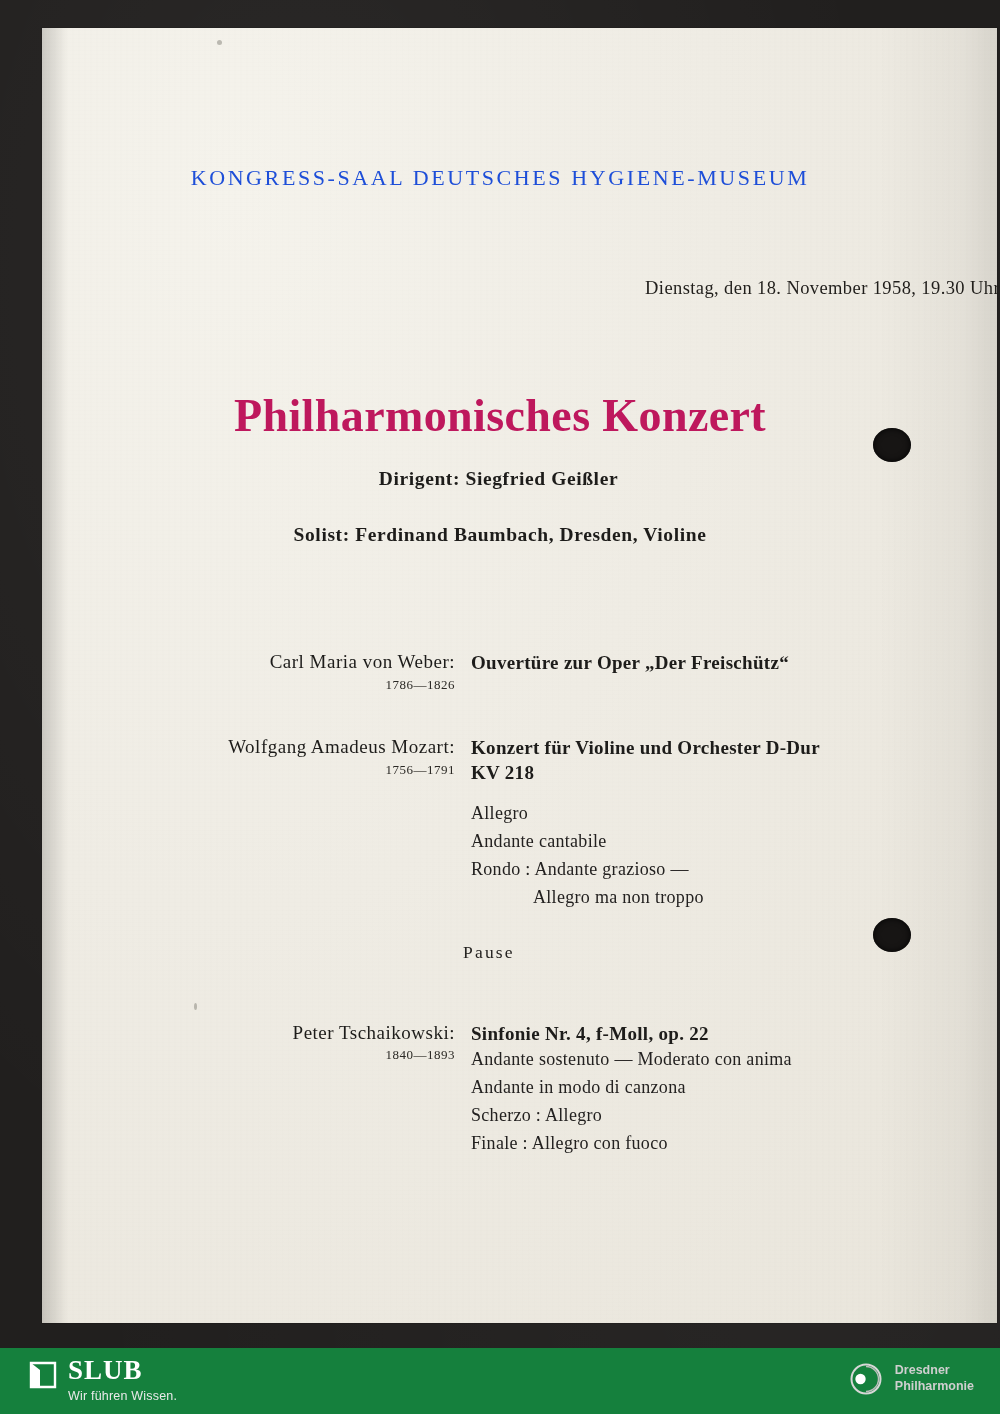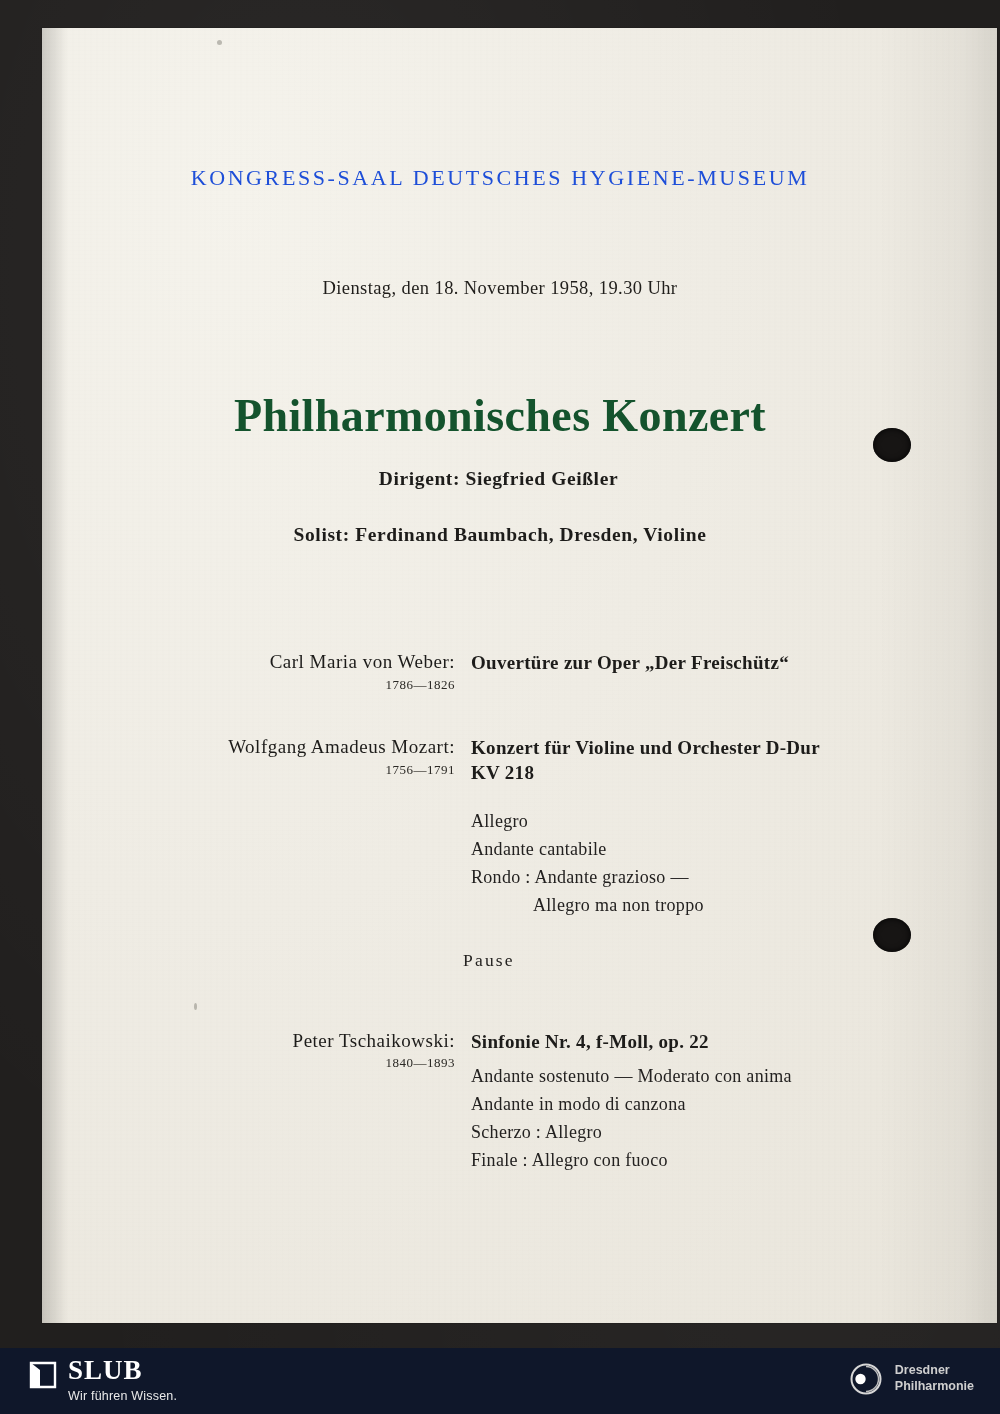--- a/index.html
+++ b/index.html
@@ -104,34 +104,34 @@
     text-align:center;
     font-size:22px;
     letter-spacing:2.6px;
     color:#1d4ed8;
     font-family:"Liberation Serif", serif;
   }
 
   #date-line{
     position:absolute;
     top:278px; left:0; right:0;
-    text-align:center;
+    text-align:right;
     font-size:18.5px;
     letter-spacing:.4px;
     color:#201e1b;
   }
 
   #main-title{
     position:absolute;
     top:358px; left:0; right:0;
     text-align:center;
     font-size:46px;
     font-weight:bold;
     letter-spacing:.4px;
-    color:#14532d;
+    color:#be185d;
   }
 
   #conductor-line{
     position:absolute;
     top:468px; left:0; right:3px;
     text-align:center;
     font-size:19.5px;
     font-weight:bold;
     letter-spacing:.6px;
   }
@@ -189,46 +189,46 @@
     letter-spacing:.3px;
     line-height:1.35;
   }
   .work-subtitle{
     font-size:19px;
     font-weight:bold;
     letter-spacing:.3px;
     line-height:1.35;
   }
   .movements{
-    margin-top:22px;
+    margin-top:14px;
   }
   .movement{
     font-size:18px;
     line-height:1.55;
     letter-spacing:.3px;
     color:#232120;
   }
   .movement.indented{
     padding-left:62px;
   }
-  .movements.tight{ margin-top:9px; }
+  .movements.tight{ margin-top:0; }
 
   #pause-line{
     position:absolute;
     font-size:17.5px;
     letter-spacing:2.2px;
     color:#242220;
   }
 
   
   #footer-bar{
     position:absolute;
     left:0; bottom:0;
     width:1000px; height:66px;
-    background:#0f172a;
+    background:#15803d;
   }
   #slub-logo-group{
     position:absolute;
     left:28px; top:9px;
     display:flex;
     align-items:flex-start;
     color:#ffffff;
   }
   #slub-mark{
     width:30px; height:30px;

